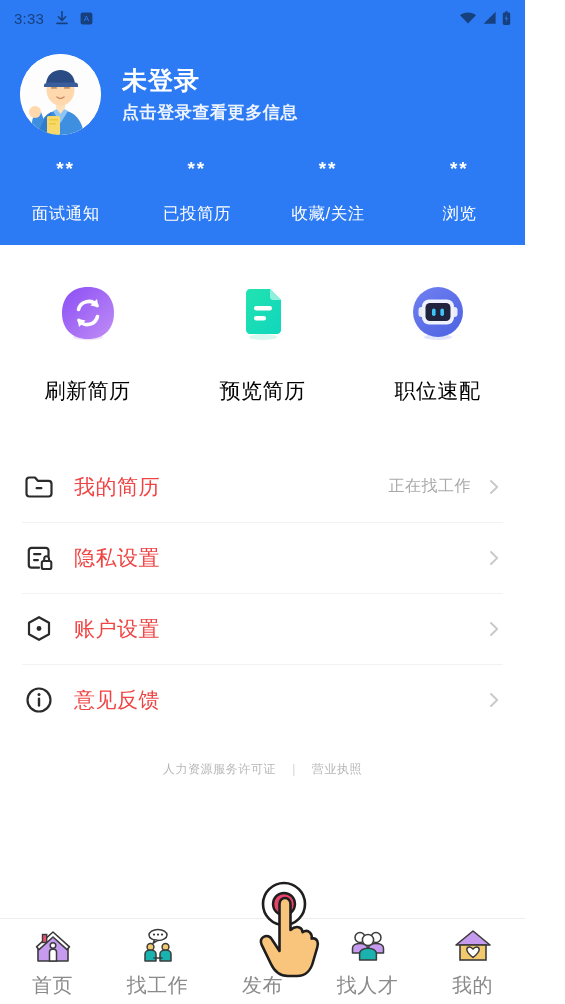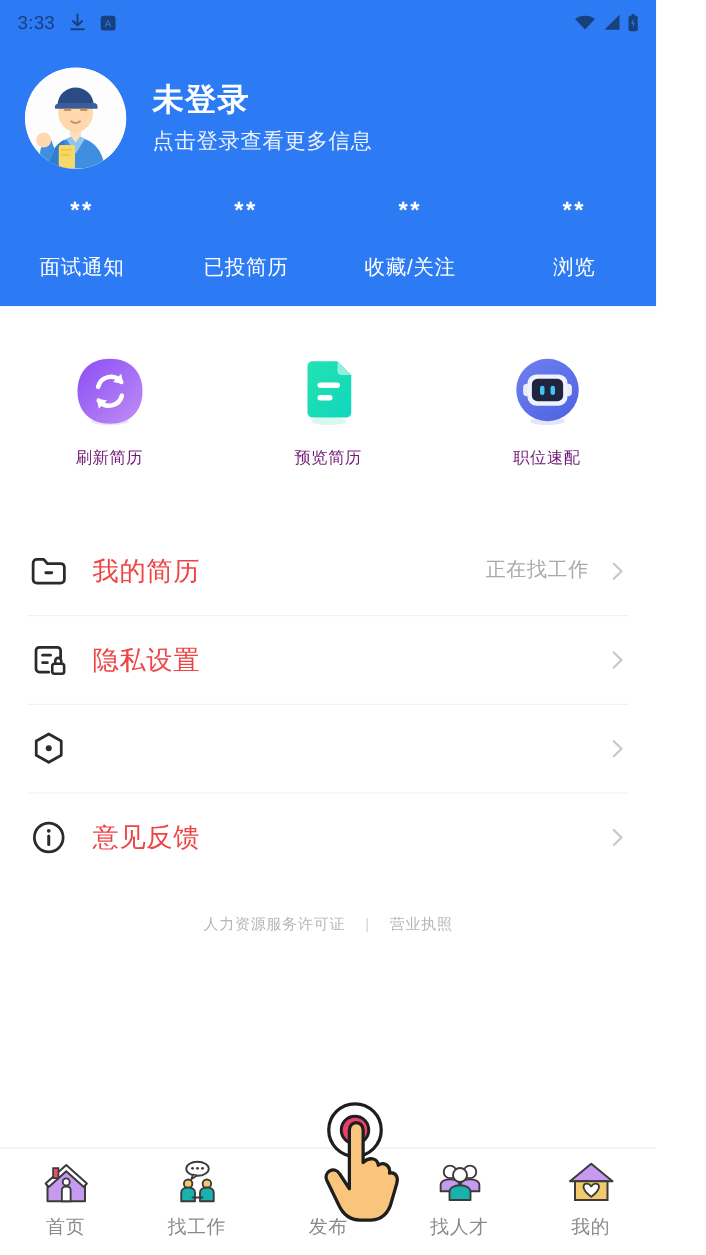--- a/index.html
+++ b/index.html
@@ -22,32 +22,32 @@
 
   
   .header { background:#2d7bf4; padding:0 0 20px 0; }
   .profile { display:flex; align-items:center; padding:18px 0 0 20px; }
   .avatar {
     width:81px; height:81px; border-radius:50%; background:#fdfdfd;
     overflow:hidden; position:relative; flex:none;
   }
   .profile-text { margin-left:21px; }
   .pt-title { font-size:25px; font-weight:bold; color:#ffffff; letter-spacing:1px; line-height:1.25; }
-  .pt-sub { font-size:17px; color:#eef4ff; margin-top:4px; letter-spacing:.6px; }
+  .pt-sub { font-size:17px; color:#eef4ff; margin-top:4px; letter-spacing:.6px;font-weight:bold; }
 
   .stats { display:flex; margin-top:24px; }
   .stat { flex:1; text-align:center; }
   .stat-value { font-size:19px; font-weight:bold; color:#fff; letter-spacing:2px; line-height:1; }
   .stat-label { font-size:16.5px; color:#ffffff; margin-top:25px; letter-spacing:.5px; }
 
   
   .actions { display:flex; padding:40px 0 28px 0; background:#fff; }
   .action { flex:1; display:flex; flex-direction:column; align-items:center; }
   .action-ic { width:56px; height:56px; position:relative; }
-  .action-label { margin-top:16px; font-size:13px; color:#701a75; letter-spacing:.5px; }
+  .action-label { margin-top:36px; font-size:21px; color:#000000; letter-spacing:.5px; }
 
   
   .band { height:18px; background:#fff; }
 
   
   .menu { padding:0 22px; background:#fff; }
   .menu-row {
     display:flex; align-items:center; height:71px; position:relative;
   }
   .menu-row + .menu-row::before {
@@ -65,21 +65,21 @@
   .footer-links .sep { margin:0 12px; color:#d4d4d4; }
 
   
   .tabbar {
     position:absolute; left:0; right:0; bottom:0; height:86px;
     background:#fff; border-top:1px solid #ededed;
     display:flex; align-items:flex-start; padding-top:8px;
   }
   .tab { flex:1; display:flex; flex-direction:column; align-items:center; }
   .tab-ic { width:44px; height:40px; }
-  .tab-label { margin-top:5px; font-size:15px; color:#8a8a8a; letter-spacing:.5px; }
+  .tab-label { margin-top:5px; font-size:20px; color:#8a8a8a; letter-spacing:.5px; }
 
   
   .cursor { position:absolute; left:246px; top:880px; width:80px; height:104px; pointer-events:none; }
 </style>
 </head>
 <body>
 
 <div class="screen">
 
   <div class="statusbar">
@@ -269,20 +269,21 @@
       </span>
     </div>
 
     <div class="menu-row">
       <span class="menu-ic">
         <svg width="30" height="30" viewBox="0 0 30 30">
           <path d="M15 3.2 L25 8.8 L25 20.2 L15 25.8 L5 20.2 L5 8.8 Z" fill="none" stroke="#2b2b2b" stroke-width="2.2" stroke-linejoin="round"></path>
           <circle cx="15" cy="14.5" r="2.4" fill="#2b2b2b"></circle>
         </svg>
       </span>
+      <span class="menu-label">账户设置</span>
       <span class="menu-value"></span>
       <span class="chev">
         <svg width="18" height="18" viewBox="0 0 18 18">
           <path d="M6 3 L12.2 9 L6 15" fill="none" stroke="#c9c9c9" stroke-width="1.9" stroke-linecap="round" stroke-linejoin="round"></path>
         </svg>
       </span>
     </div>
 
     <div class="menu-row">
       <span class="menu-ic">

